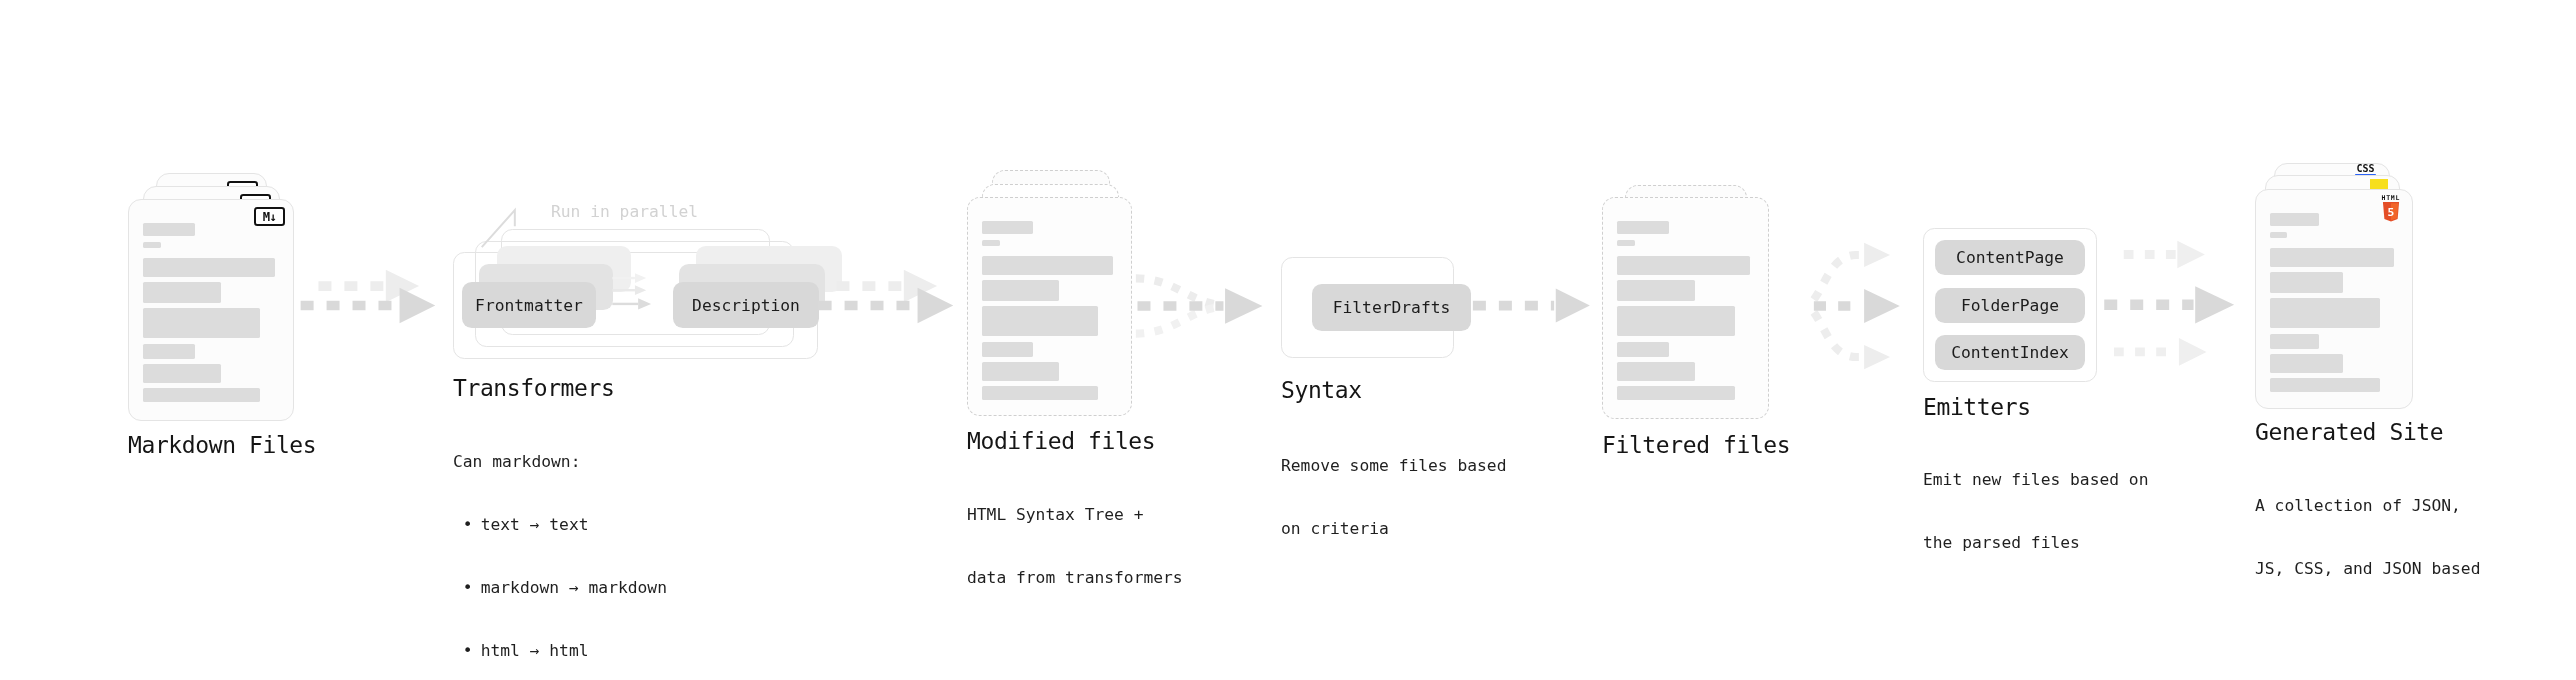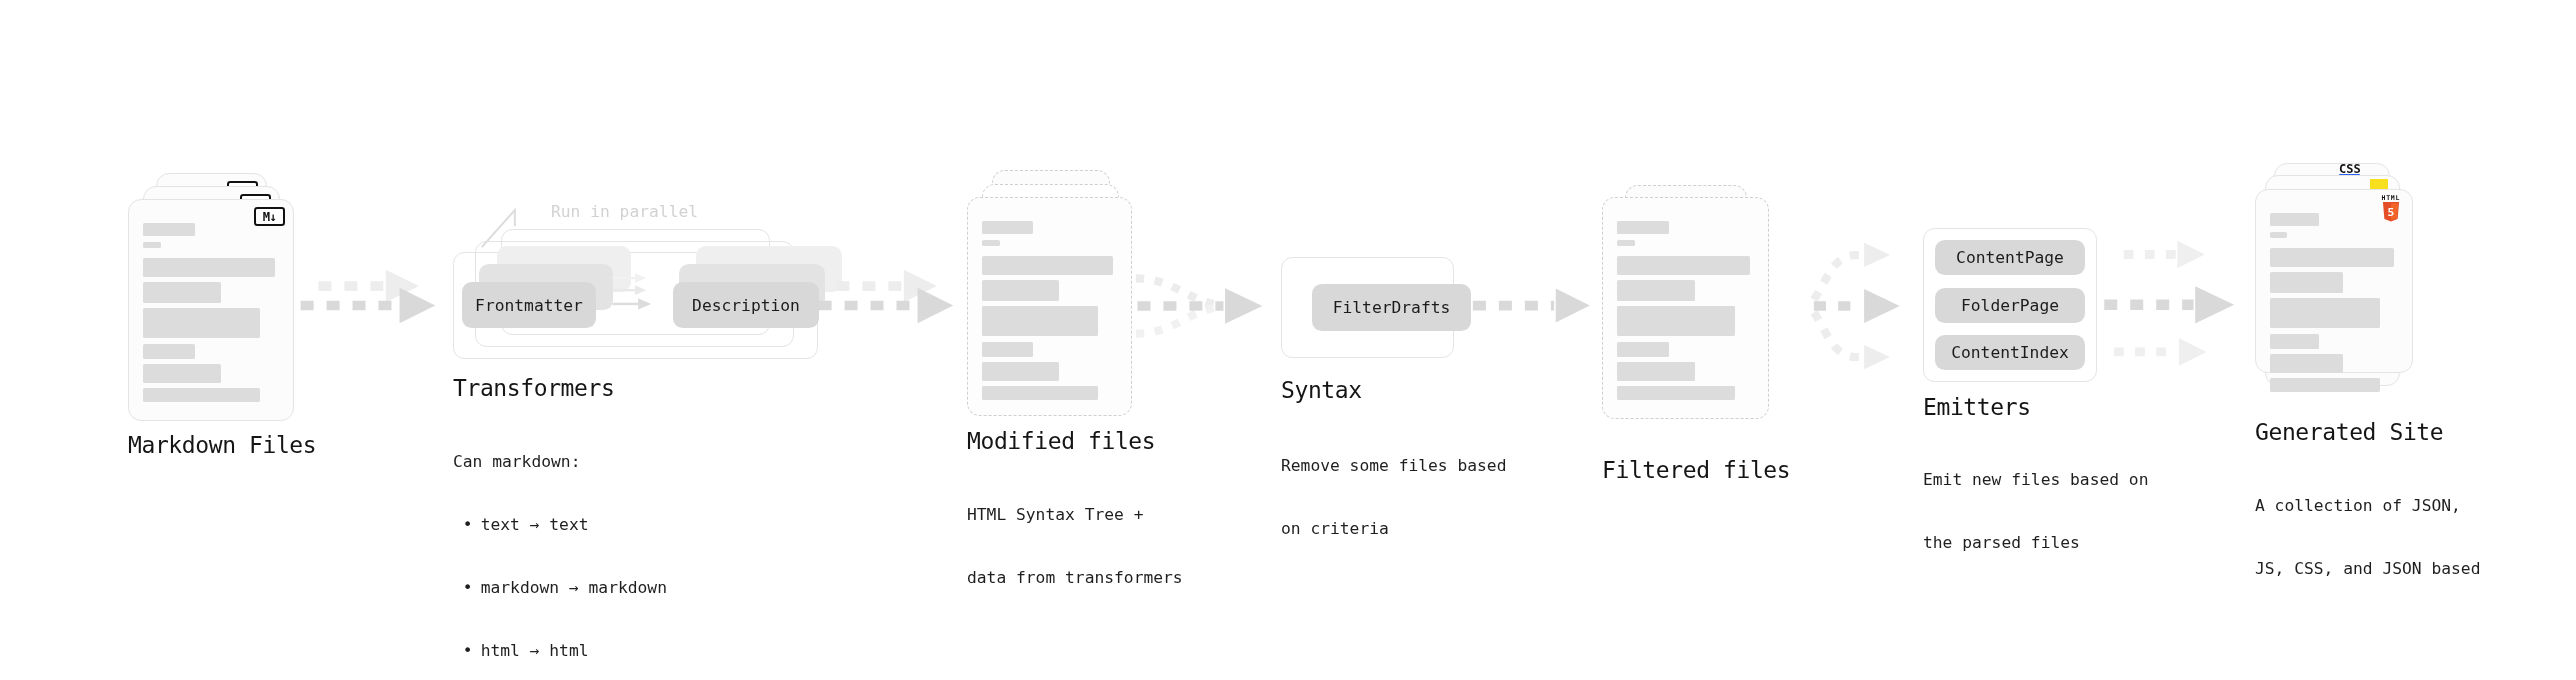--- a/index.html
+++ b/index.html
@@ -22,22 +22,22 @@
   .skel .b5{width:86%;height:30px;margin-bottom:5.7px;}
   .skel .b6{width:38%;height:14.6px;margin-bottom:4.9px;}
   .skel .b7{width:57%;height:19.5px;margin-bottom:4.9px;}
   .skel .b8{width:86%;height:14px;}
   
   .md-badge{position:absolute;top:7.3px;right:8.1px;width:31px;height:18.7px;background:#fff;
     border:2px solid var(--md-badge,#111);border-radius:3.3px;box-sizing:border-box;
     display:flex;align-items:center;justify-content:center;
     font-weight:bold;font-size:12.2px;letter-spacing:-0.8px;color:var(--md-badge,#111);}
   
-  .css-badge{position:absolute;top:2.4px;right:29px;width:21px;text-align:center;
-    font-size:12px;font-weight:bold;line-height:6.5px;color:#111;}
+  .css-badge{position:absolute;top:2.4px;right:13px;width:21px;text-align:center;
+    font-size:10px;font-weight:bold;line-height:6.5px;color:#111;}
   .css-badge .bar{height:2.4px;background:var(--css-blue,#2b63f6);margin-top:0.8px;border-radius:0.8px;}
   .js-badge{position:absolute;top:3.3px;right:11.4px;width:18px;height:10.6px;background:var(--js-yellow,#f7df1e);}
   .html5-badge{position:absolute;top:4.9px;right:11.4px;width:19.5px;text-align:center;}
   .html5-badge .word{font-size:6.5px;font-weight:bold;letter-spacing:0.8px;line-height:7.3px;color:#111;}
   
   .container-box{position:absolute;border:1.6px solid var(--doc-border,#e4e4e4);border-radius:11.4px;
     box-sizing:border-box;background:transparent;}
   .pill{position:absolute;background:var(--pill-bg,#d8d8d8);border-radius:9.8px;box-sizing:border-box;
     display:flex;align-items:center;justify-content:center;font-size:16.3px;color:var(--pill-text,#1c1c1c);}
   .pill.ghost1{background:#e3e3e3;}
@@ -222,21 +222,21 @@
         <div class="b b1"></div>
           <div class="b b2"></div>
           <div class="b b3"></div>
           <div class="b b4"></div>
         <div class="b b5"></div>
           <div class="b b6"></div>
           <div class="b b7"></div>
           <div class="b b8"></div>
       </div>
     </div>
-    <div class="stage-title" style="left:1602px;top:457px;">Filtered files</div>
+    <div class="stage-title" style="left:1602px;top:432px;">Filtered files</div>
   </div>
 
   
   <svg class="abs" style="left:1809px;top:244px;" width="107" height="124" viewBox="0 0 132 152">
     <g style="color:#ededed">
       <path d="M 6 68 C 22 46 28 14 58 13 L 66 13" fill="none" stroke="currentColor" stroke-width="10" stroke-dasharray="11 13"></path>
       <polygon points="68,-2 100,13 68,28" fill="currentColor"></polygon>
       <path d="M 6 84 C 22 106 28 138 58 139 L 66 139" fill="none" stroke="currentColor" stroke-width="10" stroke-dasharray="11 13"></path>
       <polygon points="68,124 100,139 68,154" fill="currentColor"></polygon>
     </g>
@@ -278,21 +278,21 @@
   <div class="stage">
     <div class="doc" style="left:2274px;top:163px;width:116px;height:203px;">
       <div class="css-badge">
         <span>CSS</span>
         <div class="bar"></div>
       </div>
     </div>
     <div class="doc" style="left:2265px;top:175px;width:135px;height:211px;">
       <div class="js-badge"></div>
     </div>
-    <div class="doc" style="left:2255px;top:189px;width:158px;height:184px;">
+    <div class="doc" style="left:2255px;top:189px;width:158px;height:220px;">
       <div class="html5-badge">
         <div class="word">HTML</div>
         <svg width="18" height="21" viewBox="0 0 22 26">
           <path d="M1 0 H21 L19.2 21 L11 24 L2.8 21 Z" fill="#e44d26"></path>
           <path d="M11 1.5 V22.9 L18.4 20.2 L20 1.5 Z" fill="#f16529"></path>
           <text x="11" y="17.5" font-size="14" font-weight="bold" fill="#ffffff" text-anchor="middle">5</text>
         </svg>
       </div>
       <div class="skel">
         <div class="b b1"></div>

